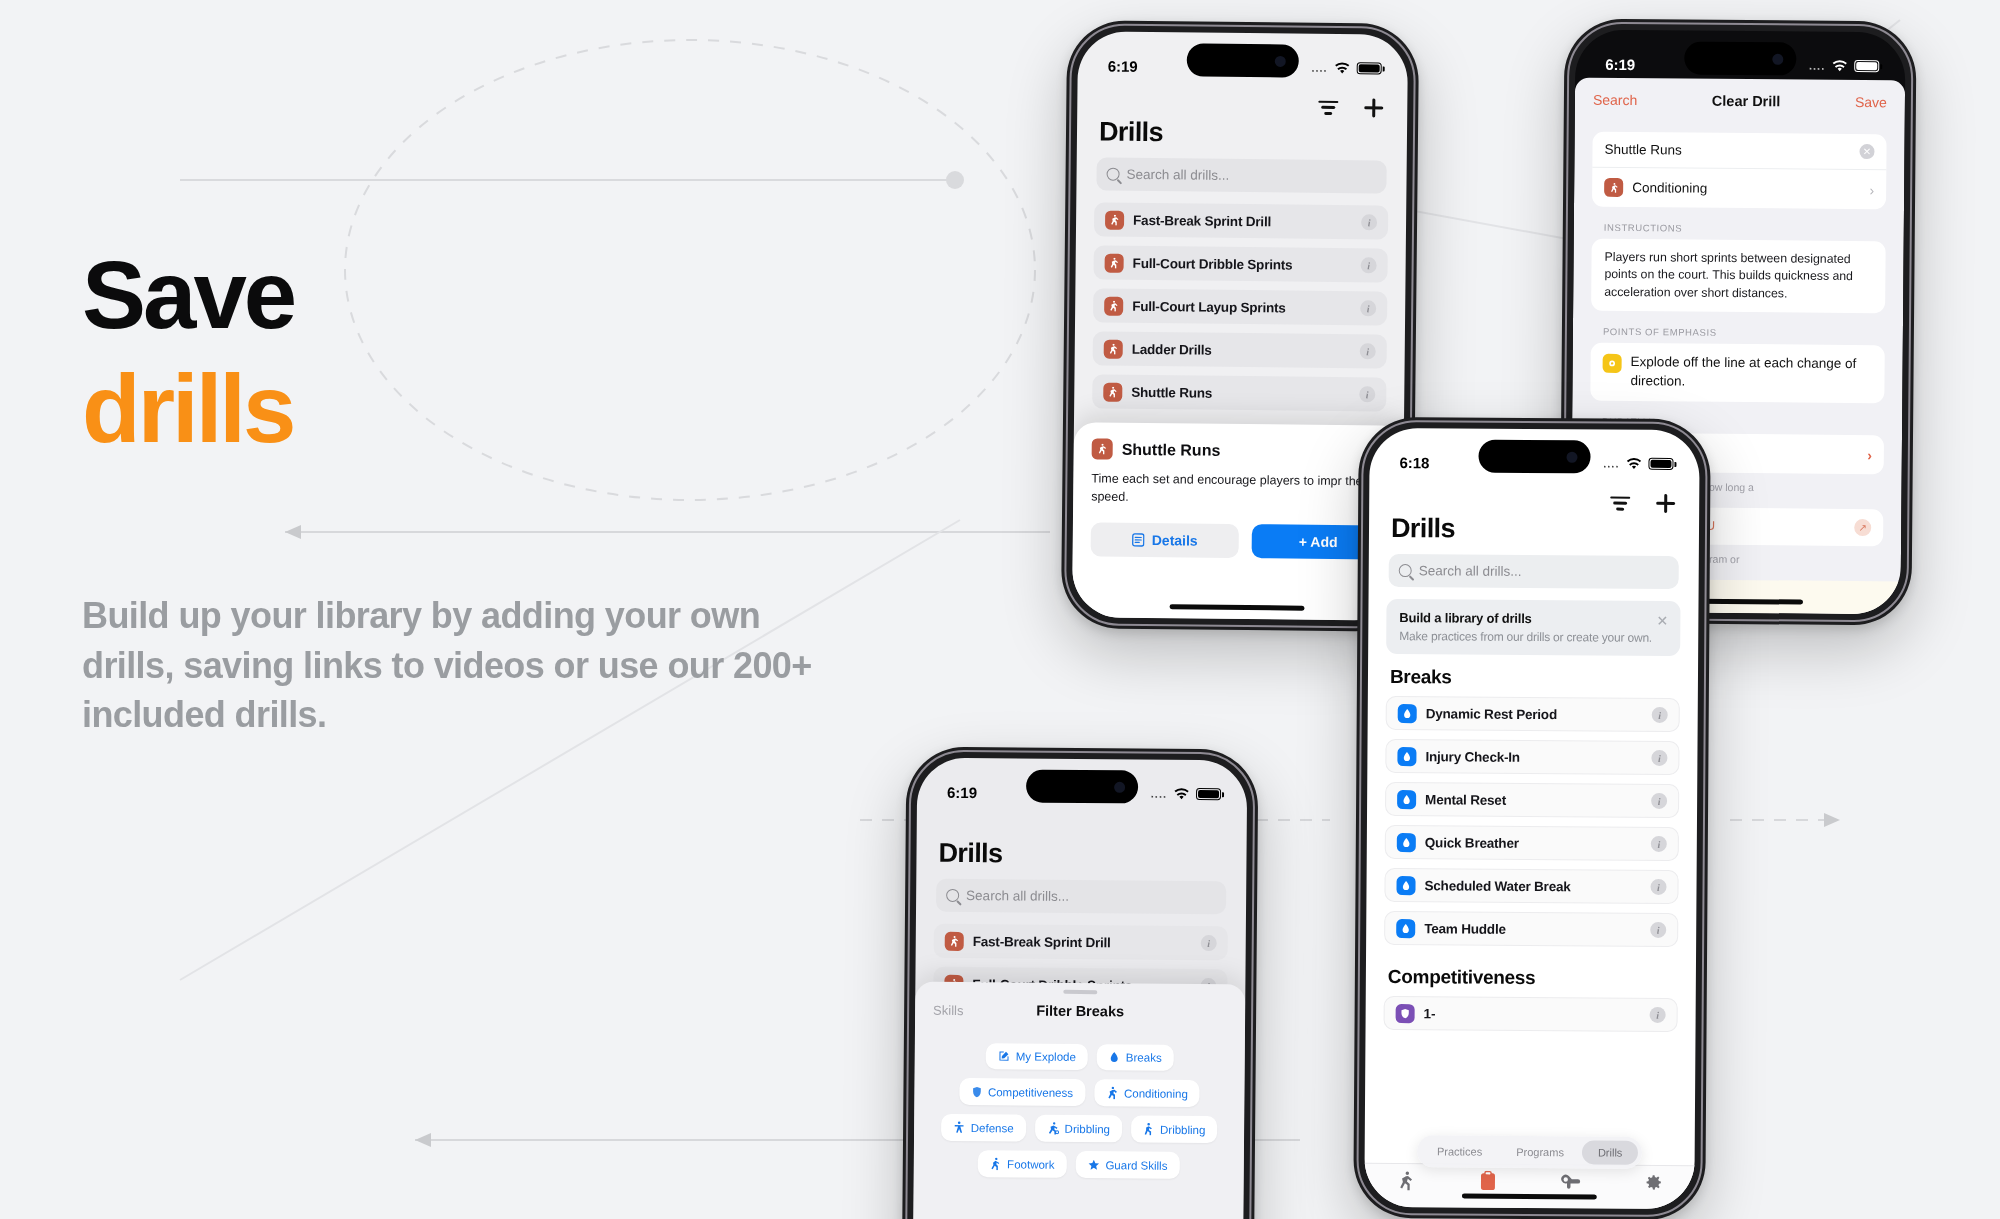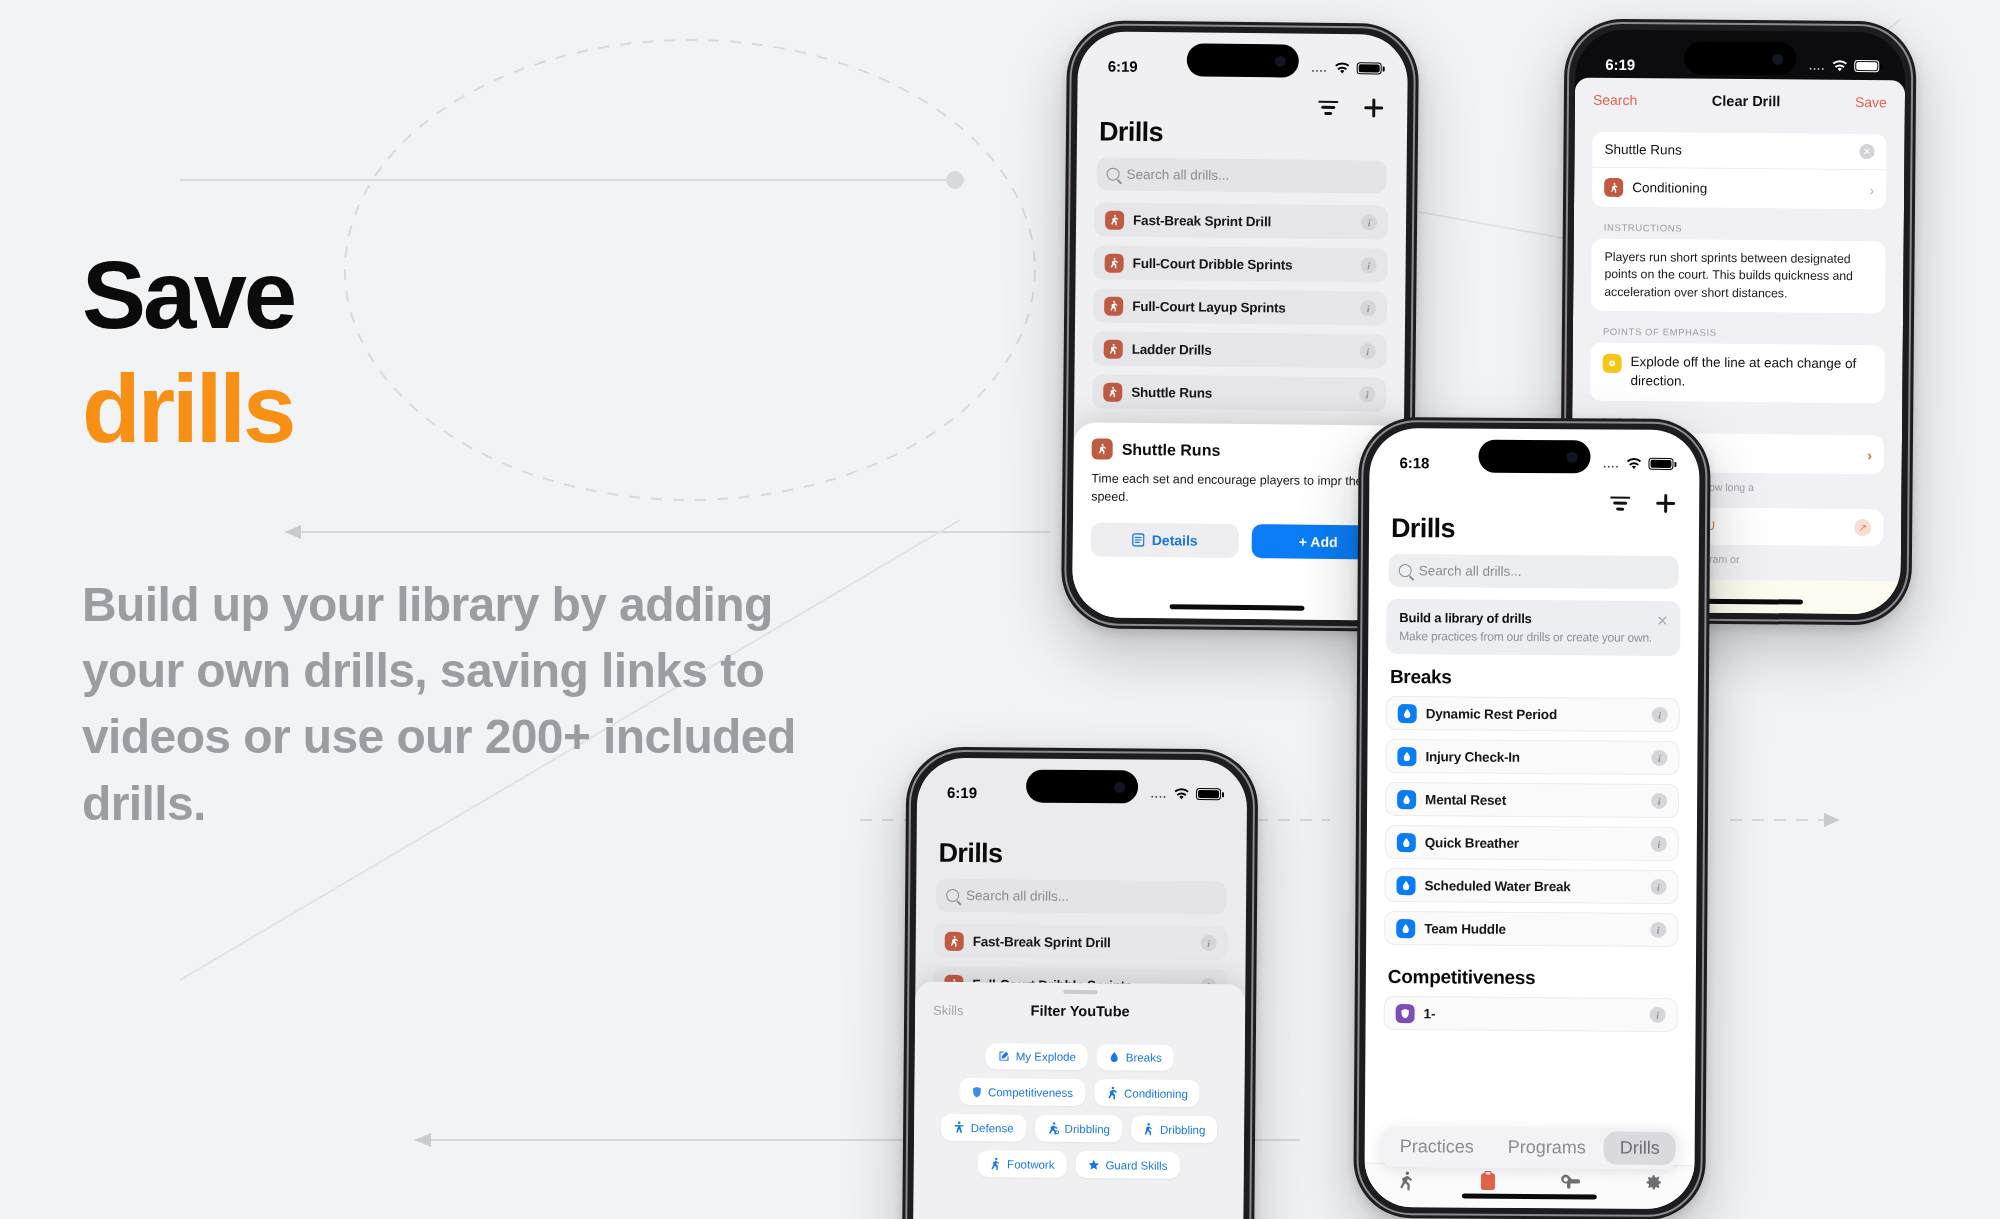--- a/index.html
+++ b/index.html
@@ -11,22 +11,22 @@
   }
   #stage { position: relative; width: 2000px; height: 1219px; background:#f2f3f5; overflow:hidden; }
   #deco-svg { position:absolute; left:0; top:0; width:2000px; height:1219px; }
 
   
   #copy { position:absolute; left:82px; top:248px; width:790px; }
   .headline { font-size:96px; font-weight:bold; line-height:0.98; letter-spacing:-3px; }
   .headline .l1 { color:#0b0b0c; display:block; }
   .headline .l2 { color:#f99016; display:block; margin-top:20px; }
   #subcopy {
-    position:absolute; left:82px; top:572px; width:760px;
-    font-size:48px; line-height:1.38; font-weight:bold; color:#9a9da1;
+    position:absolute; left:82px; top:591px; width:760px;
+    font-size:36px; line-height:1.38; font-weight:bold; color:#9a9da1;
     letter-spacing:-0.6px;
   }
 
   
   .phone {
     position:absolute;
     background:#1d1d1f;
     border-radius:58px;
     padding:11px;
     box-shadow: 0 24px 60px rgba(0,0,0,0.22), 0 4px 12px rgba(0,0,0,0.14);
@@ -138,21 +138,21 @@
   #phone3 .screen{background:#fff;}
   .promo{
     margin:6px 18px 0;background:#eceef1;border-radius:11px;padding:11px 13px;position:relative;
   }
   .promo h4{font-size:13px;font-weight:bold;color:#111;margin-bottom:4px;letter-spacing:-0.2px;}
   .promo p{font-size:12px;color:#8d9096;letter-spacing:-0.2px;}
   .promo .x{position:absolute;right:12px;top:12px;color:#a9acb2;font-size:14px;}
   .segwrap{position:absolute;left:50%;transform:translateX(-50%);bottom:40px;z-index:26;
     background:rgba(242,242,245,0.92);border-radius:16px;padding:4px;display:flex;gap:2px;
     box-shadow:0 3px 14px rgba(0,0,0,0.10);}
-  .seg{font-size:18px;color:#8b8b91;padding:6px 16px;border-radius:13px;white-space:nowrap;}
+  .seg{font-size:11px;color:#8b8b91;padding:6px 16px;border-radius:13px;white-space:nowrap;}
   .seg.active{background:#d9d9de;color:#6d6d73;}
   .tabbar{position:absolute;left:0;right:0;bottom:0;height:44px;background:#fbfbfc;border-top:0.6px solid #e7e7ea;
     display:flex;align-items:flex-start;justify-content:space-around;padding-top:6px;z-index:24;}
   .tabico{width:21px;height:21px;color:#6e6e73;}
   .tabico.act{color:#e0644a;}
 
   
   #phone4 { left:904px; top:748px; width:352px; height:560px; transform:rotate(0.5deg); z-index:8; }
   #phone4 .screen{background:#ebebee;}
   .filtersheet{position:absolute;left:0;right:0;bottom:0;top:224px;background:#f0f0f3;border-radius:18px 18px 0 0;
@@ -461,21 +461,21 @@
               <span class="rowlabel">Full-Court Layup Sprints</span>
               <span class="infoico">i</span>
             </div>
           </div>
       </div>
 
       <div class="filtersheet">
         <div class="grabber"></div>
         <div class="fs-head">
           <span class="clear">Skills</span>
-          <span class="t">Filter YouTube</span>
+          <span class="t">Filter Breaks</span>
         </div>
         <div class="chips" id="p4chips">
             <span class="chip">
               <span>
                 <svg width="12" height="12" viewBox="0 0 14 14" fill="none" stroke="#1877e8" stroke-width="1.2">
                   <path d="M7 2H2.6v9.4H12V7"></path>
                   <path d="M9.6 1.6 12.4 4.4 7.6 9.2l-3 .3.3-3z" fill="#1877e8" stroke="none"></path>
                 </svg>
               </span>
               <span>My Explode</span>

